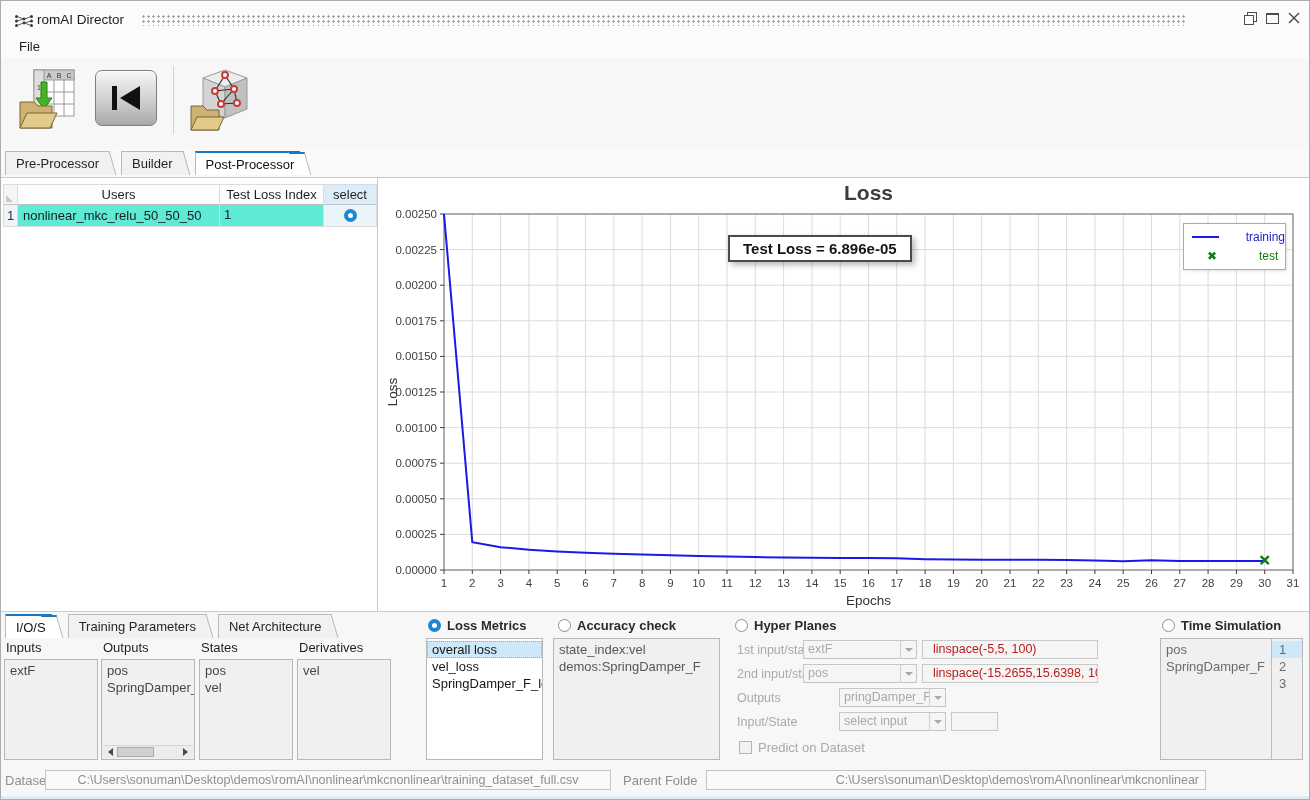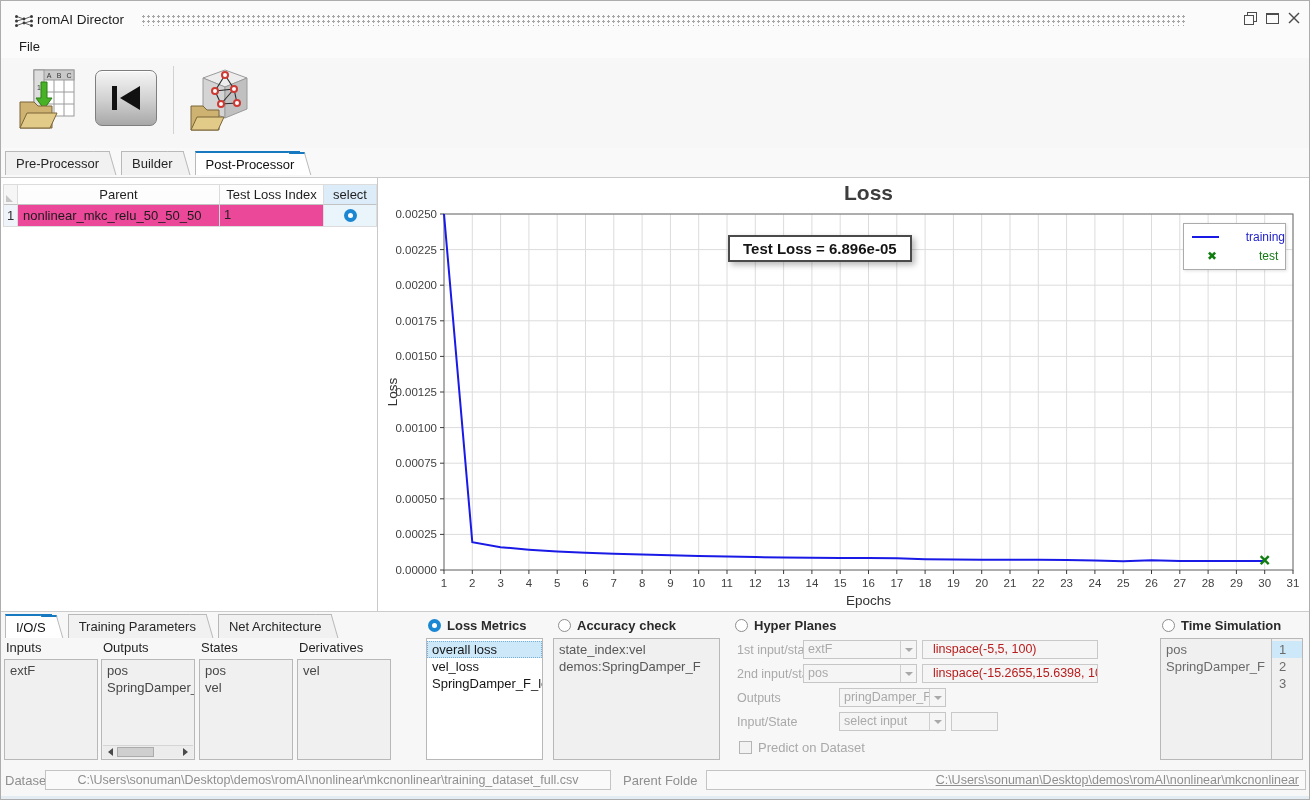--- a/index.html
+++ b/index.html
@@ -40,21 +40,21 @@
   .content-line { position:absolute; left:0; top:176px; width:100%; height:1px; background:#c9c9c9; }
 
   
   .content { position:absolute; left:0; top:177px; width:100%; height:433px; background:#fff; }
   .models-panel { position:absolute; left:0; top:0; width:377px; height:433px; background:#fff; border-right:1px solid #c9c9c9; }
   .chart-panel { position:absolute; left:377px; top:0; right:0; height:433px; background:#fff; }
 
   
   .mtable { position:absolute; left:2px; top:6px; display:grid; grid-template-columns:14px 202px 104px 53px;
             border-left:1px solid #dcdcdc; border-top:1px solid #dcdcdc; }
-  .mcell { border-right:1px solid #dcdcdc; border-bottom:1px solid #dcdcdc; padding:2px 4px; white-space:nowrap; overflow:hidden; background:#ec4899; }
+  .mcell { border-right:1px solid #dcdcdc; border-bottom:1px solid #dcdcdc; padding:2px 4px; white-space:nowrap; overflow:hidden; background:#5eead4; }
   .mhead { background:#fdfdfd; border-bottom:1px solid #c2c2c2; text-align:center; color:#1f1f1f; }
   .mhead.sel-col { background:#dcedf9; }
   .mcorner { position:relative; background:#f6f6f6; border-bottom:1px solid #c2c2c2; }
   .mcorner i { position:absolute; left:2px; bottom:2px; width:0; height:0; border-right:7px solid transparent; border-bottom:7px solid #c6c6c6; }
   .mrowhdr { background:#eef4f9; text-align:center; color:#333; padding:3px 1px; }
   .mname { padding:3px 5px; color:#1a1a1a; }
   .msel { background:#e9f4fb; display:flex; align-items:center; justify-content:center; }
 
   
   .radio { width:13px; height:13px; border-radius:50%; border:1px solid #8e8e8e; background:#fff; display:inline-block; flex:none; }
@@ -228,21 +228,21 @@
   </div>
   <div class="content-line"></div>
 
   <div class="content">
 
     <div class="models-panel">
       <div class="mtable">
         <div class="mcell mcorner">
             <i></i>
           </div>
-        <div class="mcell mhead">Parent</div>
+        <div class="mcell mhead">Users</div>
         <div class="mcell mhead">Test Loss Index</div>
         <div class="mcell mhead sel-col">select</div>
         <div class="mcell mrowhdr">1</div>
         <div class="mcell mname">nonlinear_mkc_relu_50_50_50</div>
         <div class="mcell">1</div>
         <div class="mcell msel">
           <span class="radio checked"></span>
         </div>
       </div>
     </div>
@@ -514,17 +514,17 @@
           <div class="ts-num">2</div>
           <div class="ts-num">3</div>
         </div>
     </div>
   </div>
 
   <div class="footer">
     <span class="flabel" style="left:4px;">Dataset</span>
     <div class="ffield" style="left:44px; width:566px; text-align:center;">C:\Users\sonuman\Desktop\demos\romAI\nonlinear\mkcnonlinear\training_dataset_full.csv</div>
     <span class="flabel" style="left:622px;">Parent Folde</span>
-    <div class="ffield" style="left:705px; width:600px; text-align:right;text-decoration:underline;">C:\Users\sonuman\Desktop\demos\romAI\nonlinear\mkcnonlinear</div>
+    <div class="ffield" style="left:705px; width:500px; text-align:right;">C:\Users\sonuman\Desktop\demos\romAI\nonlinear\mkcnonlinear</div>
   </div>
 
   <div class="bottom-strip"></div>
 </div>
 
 </body></html>

